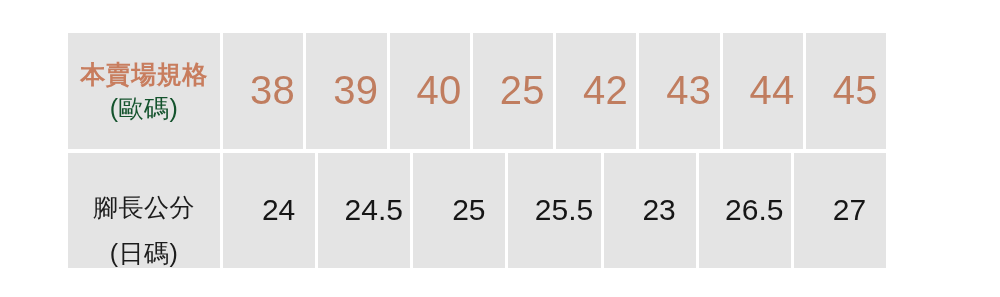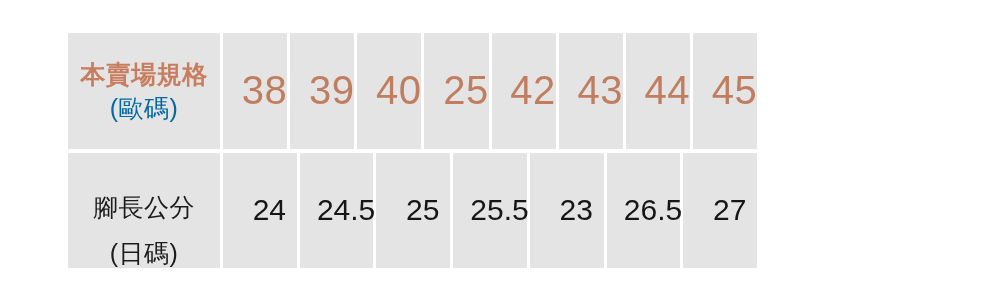--- a/index.html
+++ b/index.html
@@ -11,21 +11,21 @@
     height: 297px;
     background: #ffffff;
     font-family: "Liberation Sans", "DejaVu Sans", sans-serif;
     overflow: hidden;
   }
 
   #size-chart {
     position: absolute;
     left: 68px;
     top: 33px;
-    width: 689px;
+    width: 818px;
     height: 235px;
     display: flex;
     flex-direction: column;
     gap: 4px;
   }
 
   .chart-row {
     display: flex;
     flex: 1 1 0;
     gap: 3px;
@@ -57,21 +57,21 @@
   
   .row-eu .cell-label .label-main {
     font-size: 25px;
     font-weight: bold;
     color: #c87d5e;
     letter-spacing: 0.5px;
   }
   .row-eu .cell-label .label-sub {
     font-size: 25px;
     font-weight: normal;
-    color: #0369a1;
+    color: #14532d;
     letter-spacing: 0.5px;
     margin-top: 2px;
   }
   .row-eu .cell-value {
     font-size: 40px;
     font-weight: normal;
     color: #c07d5f;
     letter-spacing: 0.5px;
   }
 

